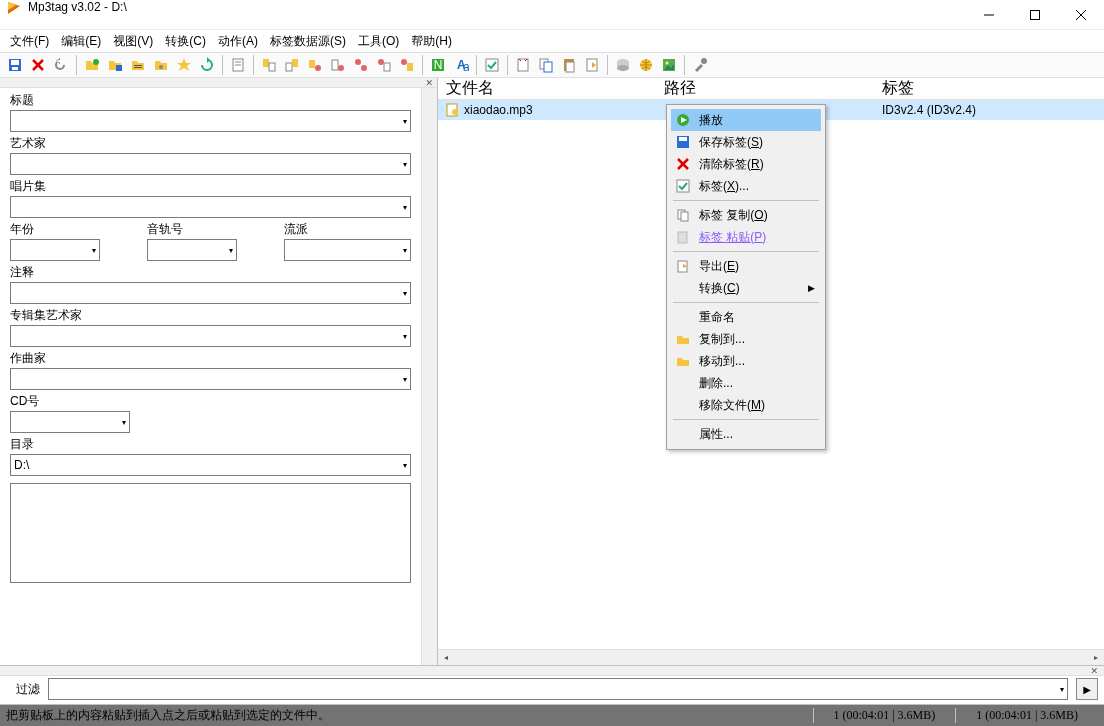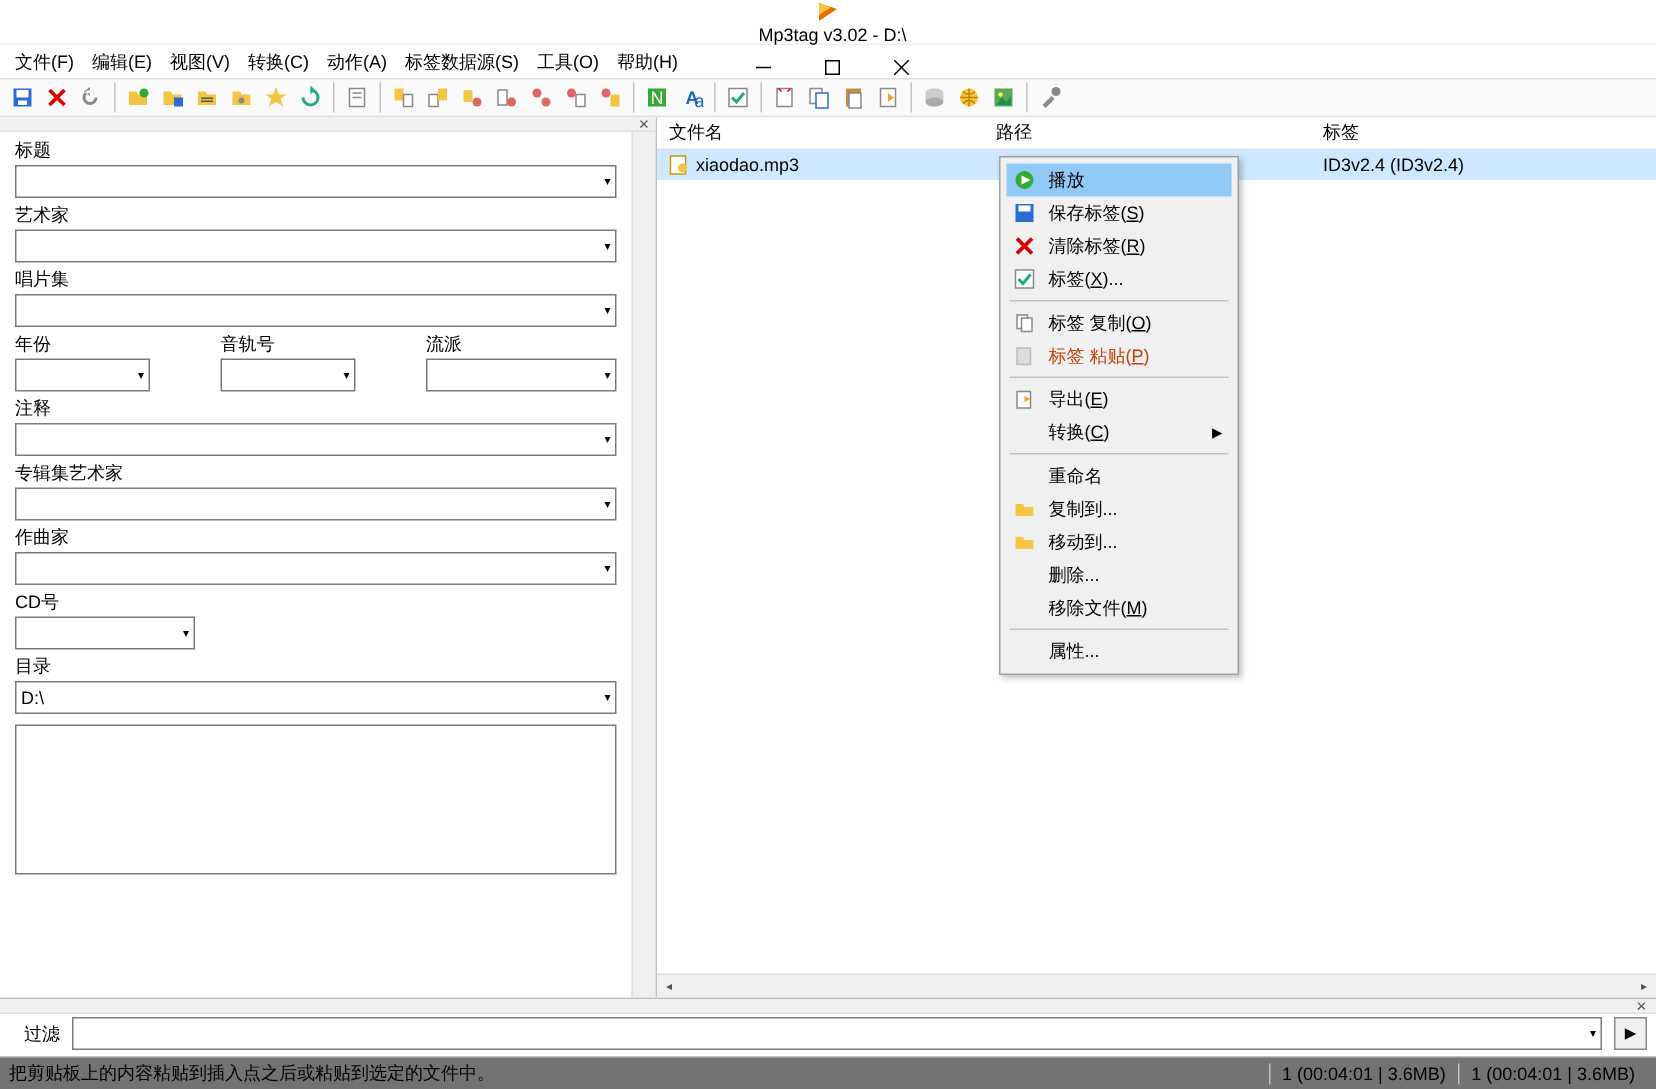--- a/index.html
+++ b/index.html
@@ -1,17 +1,17 @@
 <!DOCTYPE html>
 <html><head>
 <meta charset="utf-8">
 <style>
 * { margin:0; padding:0; box-sizing:border-box; font-family:"Microsoft YaHei","Segoe UI",sans-serif; font-size:12px; }
 body { width:1104px; height:726px; background:#fff; display:flex; flex-direction:column; overflow:hidden; }
-.titlebar { height:30px; display:flex; align-items:center; padding-left:6px; background:#fff; border-bottom:1px solid #eee;flex-direction:column; }
+.titlebar { height:30px; display:flex; padding-left:6px; background:#fff; border-bottom:1px solid #eee; }
 .titlebar .icon { width:16px; height:16px; margin-right:6px; }
 .title-text { flex:1; font-size:12px; }
 .winbtns { display:flex; }
 .winbtn { width:46px; height:30px; display:flex; align-items:center; justify-content:center; }
 
 .menubar { height:22px; display:flex; align-items:center; padding-left:4px; }
 .menuitem { padding:2px 6px; }
 
 .toolbar { height:26px; display:flex; align-items:center; padding:1px 4px; border-top:1px solid #e0e0e0; border-bottom:1px solid #e0e0e0; background:#fafafa; gap:1px; }
 .tbtn { width:22px; height:22px; display:flex; align-items:center; justify-content:center; border:1px solid transparent; }
@@ -29,44 +29,44 @@
 .combobox .arrow { position:absolute; right:4px; top:50%; transform:translateY(-50%); pointer-events:none; font-size:8px; color:#000; }
 .row3 { display:flex; gap:10px; }
 .row3 .field { flex:1; }
 .row3 .field:nth-child(1) .combobox, .row3 .field:nth-child(2) .combobox { width:90px; }
 .shortcombo .combobox { width:120px; }
 textarea.big { width:100%; height:100px; border:1px solid #7a7a7a; resize:none; margin-top:4px; }
 .vscroll { width:16px; background:#f0f0f0; border-left:1px solid #e0e0e0; }
 
 .rightpanel { flex:1; display:flex; flex-direction:column; position:relative; }
 .listhead { height:22px; display:flex; align-items:center; background:#fff; border-bottom:1px solid #e0e0e0; }
-.col { padding:2px 8px; font-size:12px; }
+.col { padding:2px 8px; font-size:16px; }
 .col1 { width:218px; } .col2 { width:218px; } .col3 { flex:1; }
 .listbody { flex:1; position:relative; }
 .filerow { height:20px; display:flex; align-items:center; background:#cde8ff; }
 .filerow .cell { padding:0 8px; font-size:12px; display:flex; align-items:center; gap:4px; }
 .hscroll { height:16px; background:#f0f0f0; border-top:1px solid #e0e0e0; display:flex; align-items:center; }
 .hscroll .harrow { width:16px; height:14px; display:flex; align-items:center; justify-content:center; font-size:8px; color:#555; }
 
 .contextmenu { position:absolute; left:228px; top:4px; width:160px; background:#f0f0f0; border:1px solid #a0a0a0; box-shadow:2px 2px 4px rgba(0,0,0,0.25); padding:4px; }
 .ctxitem { height:22px; display:flex; align-items:center; padding:0 8px 0 4px; gap:8px; font-size:12px; position:relative; }
 .ctxitem.sel { background:#91c9f7; }
-.ctxitem.disabled { color:#c2410c; }
+.ctxitem.disabled { color:#8b5cf6;text-decoration:underline; }
 .ctxitem .cicon { width:16px; height:16px; flex-shrink:0; display:flex; align-items:center; justify-content:center; }
 .ctxitem .subarrow { position:absolute; right:6px; font-size:9px; }
 .ctxitem .hk { text-decoration:underline; }
 .ctxsep { height:1px; background:#c0c0c0; margin:3px 2px; }
 .filterwrap { display:flex; flex-direction:column; width:100%; }
 .filterrow { display:flex; align-items:center; gap:8px; padding:2px 6px 4px 16px;justify-content:center; }
 .filterrow .combobox { flex:1; }
 .gobtn { width:22px; height:22px; border:1px solid #888; display:flex; align-items:center; justify-content:center; background:#f0f0f0; font-size:10px; }
 
 .statusbar { height:22px; border-top:1px solid #c0c0c0; display:flex; align-items:center; padding:0 6px; font-size:12px; background:#737373; }
 .status-left { flex:1; }
-.status-seg { padding:0 8px; border-left:1px solid #c0c0c0; }
+.status-seg { padding:0 20px; border-left:1px solid #c0c0c0;font-family:Liberation Serif, serif; }
 svg { display:block; }
 </style>
 </head>
 <body>
 
 <div class="titlebar">
   <span class="icon">
     <svg width="16" height="16">
         <polygon points="2,2 14,6 2,14" fill="#e07000"></polygon>
         <polygon points="2,2 10,5 2,10" fill="#ffc040"></polygon>

